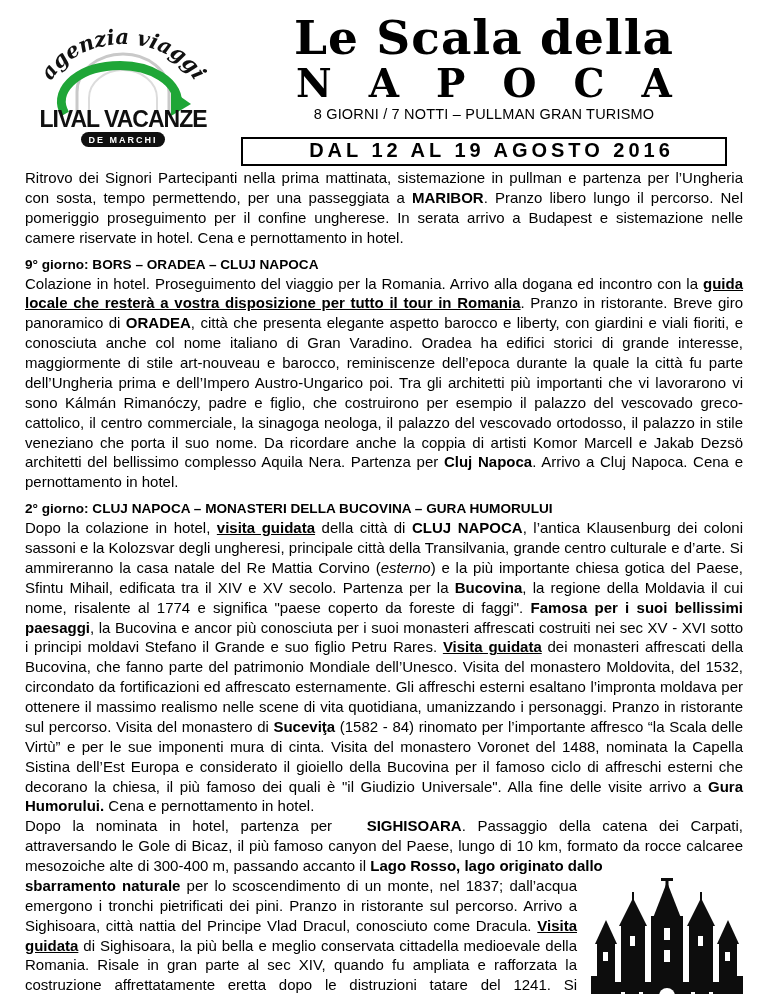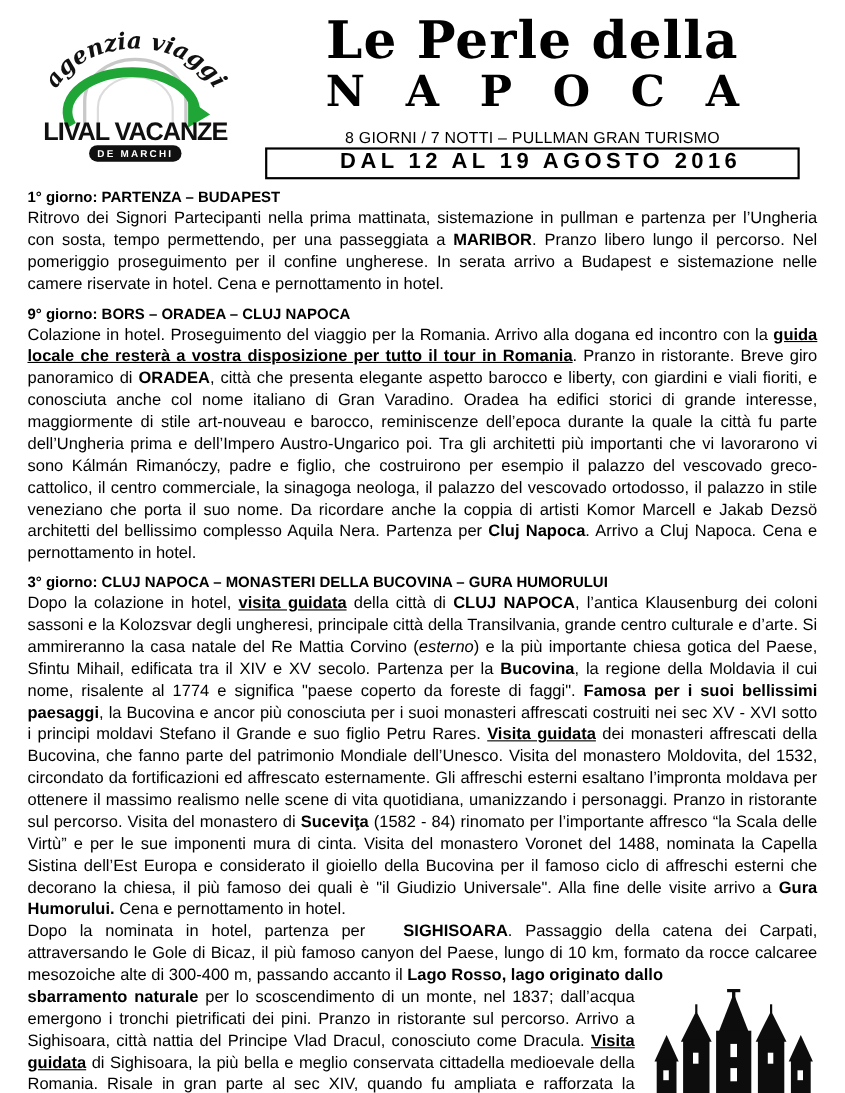--- a/index.html
+++ b/index.html
@@ -18,24 +18,24 @@
   .title1 {
     font-family:"DejaVu Serif","Liberation Serif",serif;
     font-weight:700; font-size:47px; line-height:1.02; letter-spacing:1px;
     white-space:nowrap;
   }
   .title2 {
     font-family:"DejaVu Serif","Liberation Serif",serif;
     font-weight:700; font-size:39px; line-height:1.08;
     letter-spacing:0.95em; text-indent:0.95em; white-space:nowrap;
   }
-  .subtitle { font-size:14.5px; letter-spacing:0.2px; margin-top:14px; }
+  .subtitle { font-size:14.5px; letter-spacing:0.2px; margin-top:2px; }
   .datebox {
     border:2px solid #000; font-weight:bold; font-size:20px;
-    letter-spacing:4px; margin:0 auto 0 auto; width:94%;
+    letter-spacing:4px; margin:15px auto 0 auto; width:94%;
     padding:0 0 2px 15px; white-space:nowrap;
   }
 
   
   .day h2 { font-size:13.6px; font-weight:bold; margin:9px 0 2px 0; }
   .day p  { font-size:15px; line-height:1.325; text-align:justify; }
   .castle { float:right; margin:2px 0 2px 14px; }
 </style>
 </head>
 <body>
@@ -61,40 +61,39 @@
         </text>
 
         <text x="98" y="101" text-anchor="middle" font-family="Liberation Sans, sans-serif" font-weight="bold" font-size="23" fill="#101010" transform="scale(1,1)" letter-spacing="-1">LIVAL VACANZE</text>
 
         <rect x="56" y="106" width="84" height="15" rx="7.5" fill="#101010"></rect>
         <text x="98" y="117" text-anchor="middle" font-family="Liberation Sans, sans-serif" font-weight="bold" font-size="9" letter-spacing="2" fill="#ffffff">DE MARCHI</text>
       </svg>
     </div>
 
     <div class="title-block">
-      <div class="title1">Le Perle della</div>
+      <div class="title1">Le Scala della</div>
       <div class="title2">NAPOCA</div>
       <div class="subtitle">8 GIORNI / 7 NOTTI – PULLMAN GRAN TURISMO</div>
       <div class="datebox">DAL 12 AL 19 AGOSTO 2016</div>
     </div>
 
   </header>
 
   <section class="day">
-    <h2>1° giorno: PARTENZA – BUDAPEST</h2>
     <p><span>Ritrovo dei Signori Partecipanti nella prima mattinata, sistemazione in pullman e partenza per l’Ungheria con sosta, tempo permettendo, per una passeggiata a </span><span style="font-weight: bold;">MARIBOR</span><span>. Pranzo libero lungo il percorso. Nel pomeriggio proseguimento per il confine ungherese. In serata arrivo a Budapest e sistemazione nelle camere riservate in hotel. Cena e pernottamento in hotel.</span></p>
   </section>
 
   <section class="day">
     <h2>9° giorno: BORS – ORADEA – CLUJ NAPOCA</h2>
     <p><span>Colazione in hotel. Proseguimento del viaggio per la Romania. Arrivo alla dogana ed incontro con la </span><span style="font-weight: bold; text-decoration: underline;">guida locale che resterà a vostra disposizione per tutto il tour in Romania</span><span>. Pranzo in ristorante. Breve giro panoramico di </span><span style="font-weight: bold;">ORADEA</span><span>, città che presenta elegante aspetto barocco e liberty, con giardini e viali fioriti, e conosciuta anche col nome italiano di Gran Varadino. Oradea ha edifici storici di grande interesse, maggiormente di stile art-nouveau e barocco, reminiscenze dell’epoca durante la quale la città fu parte dell’Ungheria prima e dell’Impero Austro-Ungarico poi. Tra gli architetti più importanti che vi lavorarono vi sono Kálmán Rimanóczy, padre e figlio, che costruirono per esempio il palazzo del vescovado greco-cattolico, il centro commerciale, la sinagoga neologa, il palazzo del vescovado ortodosso, il palazzo in stile veneziano che porta il suo nome. Da ricordare anche la coppia di artisti Komor Marcell e Jakab Dezsö architetti del bellissimo complesso Aquila Nera. Partenza per </span><span style="font-weight: bold;">Cluj Napoca</span><span>. Arrivo a Cluj Napoca. Cena e pernottamento in hotel.</span></p>
   </section>
 
   <section class="day">
-    <h2>3° giorno: CLUJ NAPOCA – MONASTERI DELLA BUCOVINA – GURA HUMORULUI</h2>
+    <h2>2° giorno: CLUJ NAPOCA – MONASTERI DELLA BUCOVINA – GURA HUMORULUI</h2>
     <p><span>Dopo la colazione in hotel, </span><span style="font-weight: bold; text-decoration: underline;">visita guidata</span><span> della città di </span><span style="font-weight: bold;">CLUJ NAPOCA</span><span>, l’antica Klausenburg dei coloni sassoni e la Kolozsvar degli ungheresi, principale città della Transilvania, grande centro culturale e d’arte. Si ammireranno la casa natale del Re Mattia Corvino (</span><span style="font-style: italic;">esterno</span><span>) e la più importante chiesa gotica del Paese, Sfintu Mihail, edificata tra il XIV e XV secolo. Partenza per la </span><span style="font-weight: bold;">Bucovina</span><span>, la regione della Moldavia il cui nome, risalente al 1774 e significa "paese coperto da foreste di faggi". </span><span style="font-weight: bold;">Famosa per i suoi bellissimi paesaggi</span><span>, la Bucovina e ancor più conosciuta per i suoi monasteri affrescati costruiti nei sec XV - XVI sotto i principi moldavi Stefano il Grande e suo figlio Petru Rares. </span><span style="font-weight: bold; text-decoration: underline;">Visita guidata</span><span> dei monasteri affrescati della Bucovina, che fanno parte del patrimonio Mondiale dell’Unesco. Visita del monastero Moldovita, del 1532, circondato da fortificazioni ed affrescato esternamente. Gli affreschi esterni esaltano l’impronta moldava per ottenere il massimo realismo nelle scene di vita quotidiana, umanizzando i personaggi. Pranzo in ristorante sul percorso. Visita del monastero di </span><span style="font-weight: bold;">Suceviţa</span><span> (1582 - 84) rinomato per l’importante affresco “la Scala delle Virtù” e per le sue imponenti mura di cinta. Visita del monastero Voronet del 1488, nominata la Capella Sistina dell’Est Europa e considerato il gioiello della Bucovina per il famoso ciclo di affreschi esterni che decorano la chiesa, il più famoso dei quali è "il Giudizio Universale". Alla fine delle visite arrivo a </span><span style="font-weight: bold;">Gura Humorului.</span><span> Cena e pernottamento in hotel.</span></p>
   </section>
 
   <section class="day">
     <p><span>Dopo la nominata in hotel, partenza per </span><span style="font-weight: bold; margin-left: 23px;">SIGHISOARA</span><span>. Passaggio della catena dei Carpati, attraversando le Gole di Bicaz, il più famoso canyon del Paese, lungo di 10 km, formato da rocce calcaree mesozoiche alte di 300-400 m, passando accanto il </span><span style="font-weight: bold;">Lago Rosso, lago originato dallo</span></p>
     <p>
       <span class="castle">
         <svg width="152" height="138" viewBox="0 0 152 138">
           <g fill="#0d0d0d">
 

